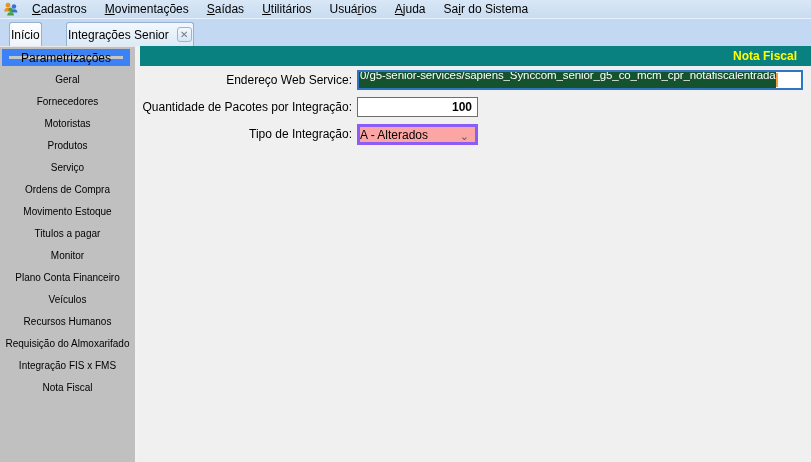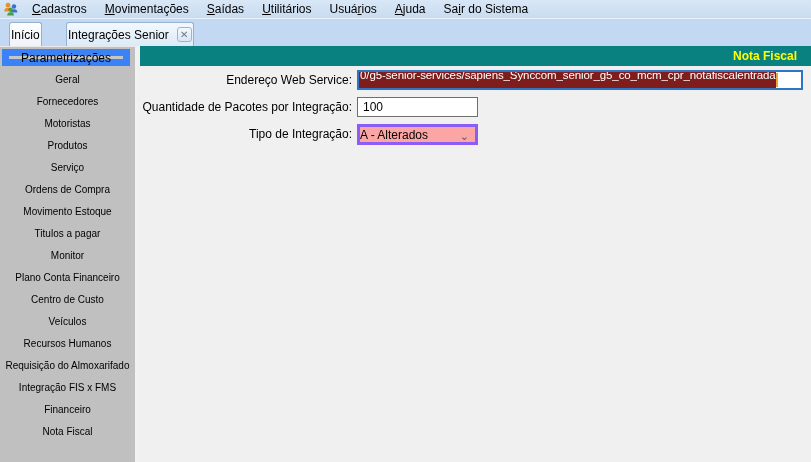--- a/index.html
+++ b/index.html
@@ -101,31 +101,31 @@
     text-align:right; line-height:20px; white-space:nowrap;
   }
   .field-box { position:absolute; left:218px; top:0; }
 
   .url-input {
     width:446px; height:20px;
     background:#fff; border:2px solid #2e75c3;
     display:flex; align-items:center; overflow:hidden;
   }
   .url-selected {
-    background:#7f1d1d; color:#fff;
+    background:#14532d; color:#fff;
     font-size:11.5px; letter-spacing:-0.1px;
     white-space:nowrap; padding:1px 0 12px 1px;
   }
   .url-caret { width:2px; height:14px; background:#f0a03c; flex:0 0 auto; }
 
   .qty-input {
     width:121px; height:20px;
     background:#fff; border:1px solid #6e6e6e;
-    padding:0 5px;
-    line-height:18px; font-size:12px;
+    text-align:right; padding:0 5px;
+    line-height:18px; font-size:12px;font-weight:bold;
   }
 
   .combo {
     width:121px; height:21px;
     background:#fca5a5; border:3px solid #8b5cf6;
     display:flex; align-items:center;
     padding-left:0; position:relative;
     font-size:12px;
   }
   .combo-arrow {
@@ -172,26 +172,24 @@
     <div class="side-item">Geral</div>
     <div class="side-item">Fornecedores</div>
     <div class="side-item">Motoristas</div>
     <div class="side-item">Produtos</div>
     <div class="side-item">Serviço</div>
     <div class="side-item">Ordens de Compra</div>
     <div class="side-item">Movimento Estoque</div>
     <div class="side-item">Titulos a pagar</div>
     <div class="side-item">Monitor</div>
     <div class="side-item">Plano Conta Financeiro</div>
-    <div class="side-item">Centro de Custo</div>
     <div class="side-item">Veículos</div>
     <div class="side-item">Recursos Humanos</div>
     <div class="side-item">Requisição do Almoxarifado</div>
     <div class="side-item">Integração FIS x FMS</div>
-    <div class="side-item">Financeiro</div>
     <div class="side-item">Nota Fiscal</div>
   </div>
 </div>
 
 <div class="content">
   <div class="panel-title">Nota Fiscal</div>
 
   <div class="form-row row-1">
     <div class="field-label">Endereço Web Service:</div>
     <div class="field-box">

